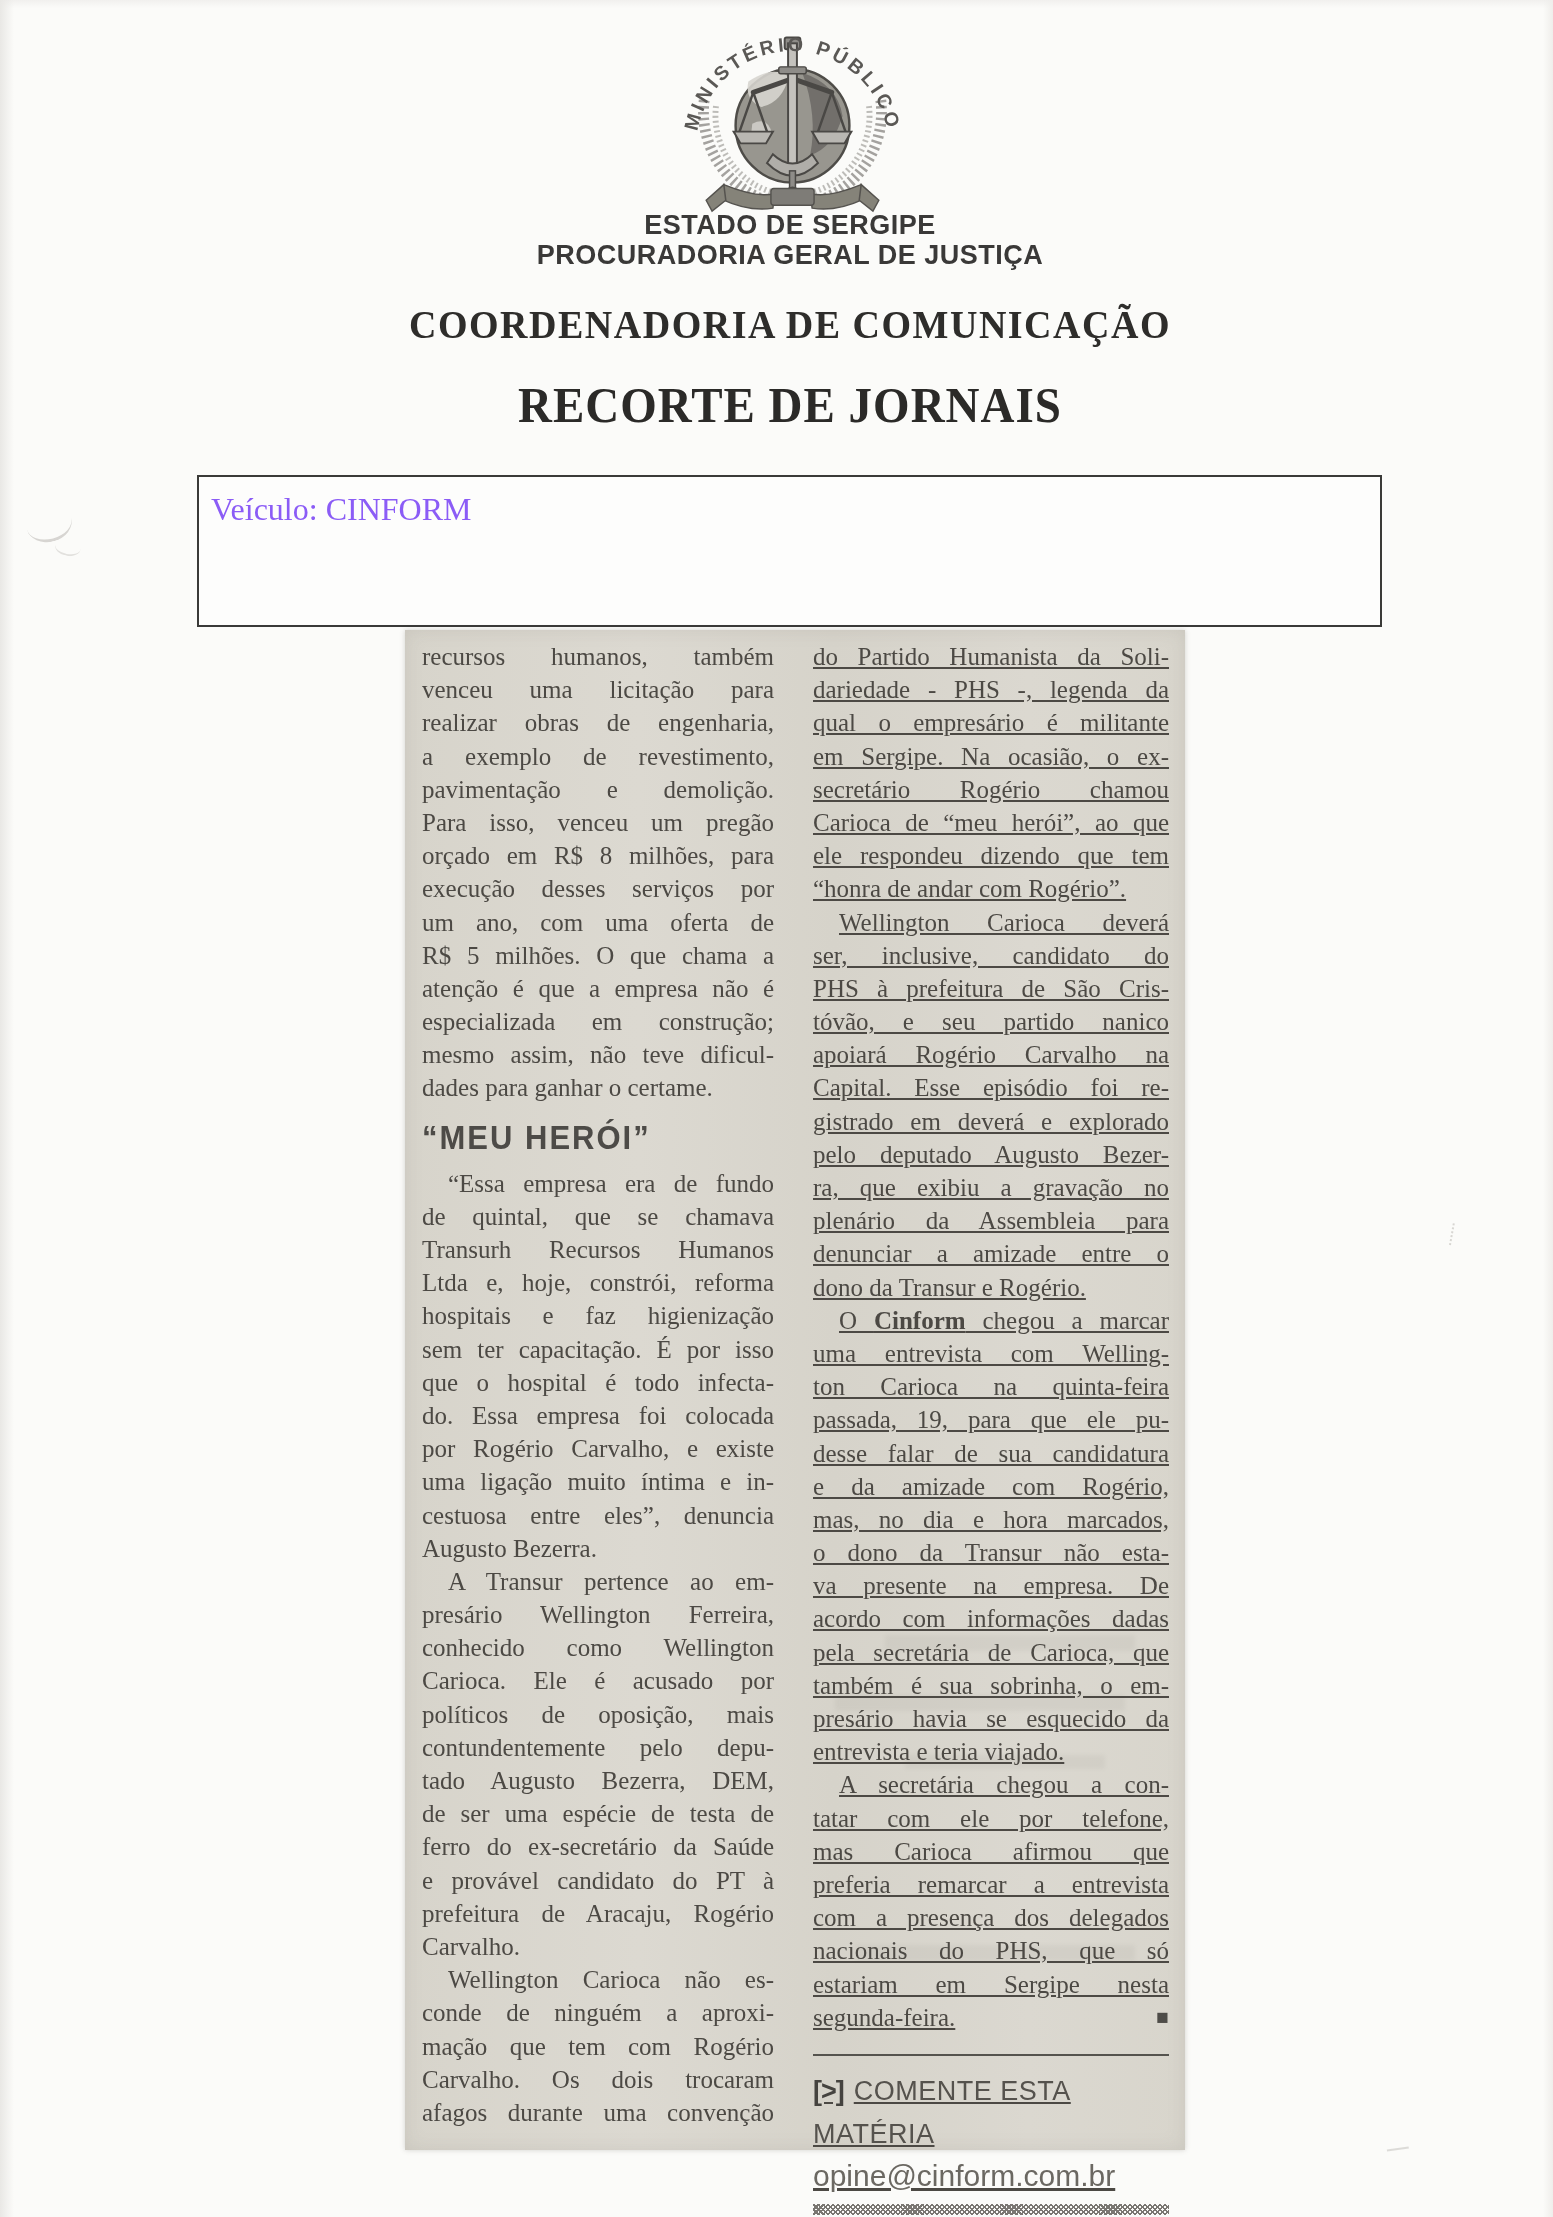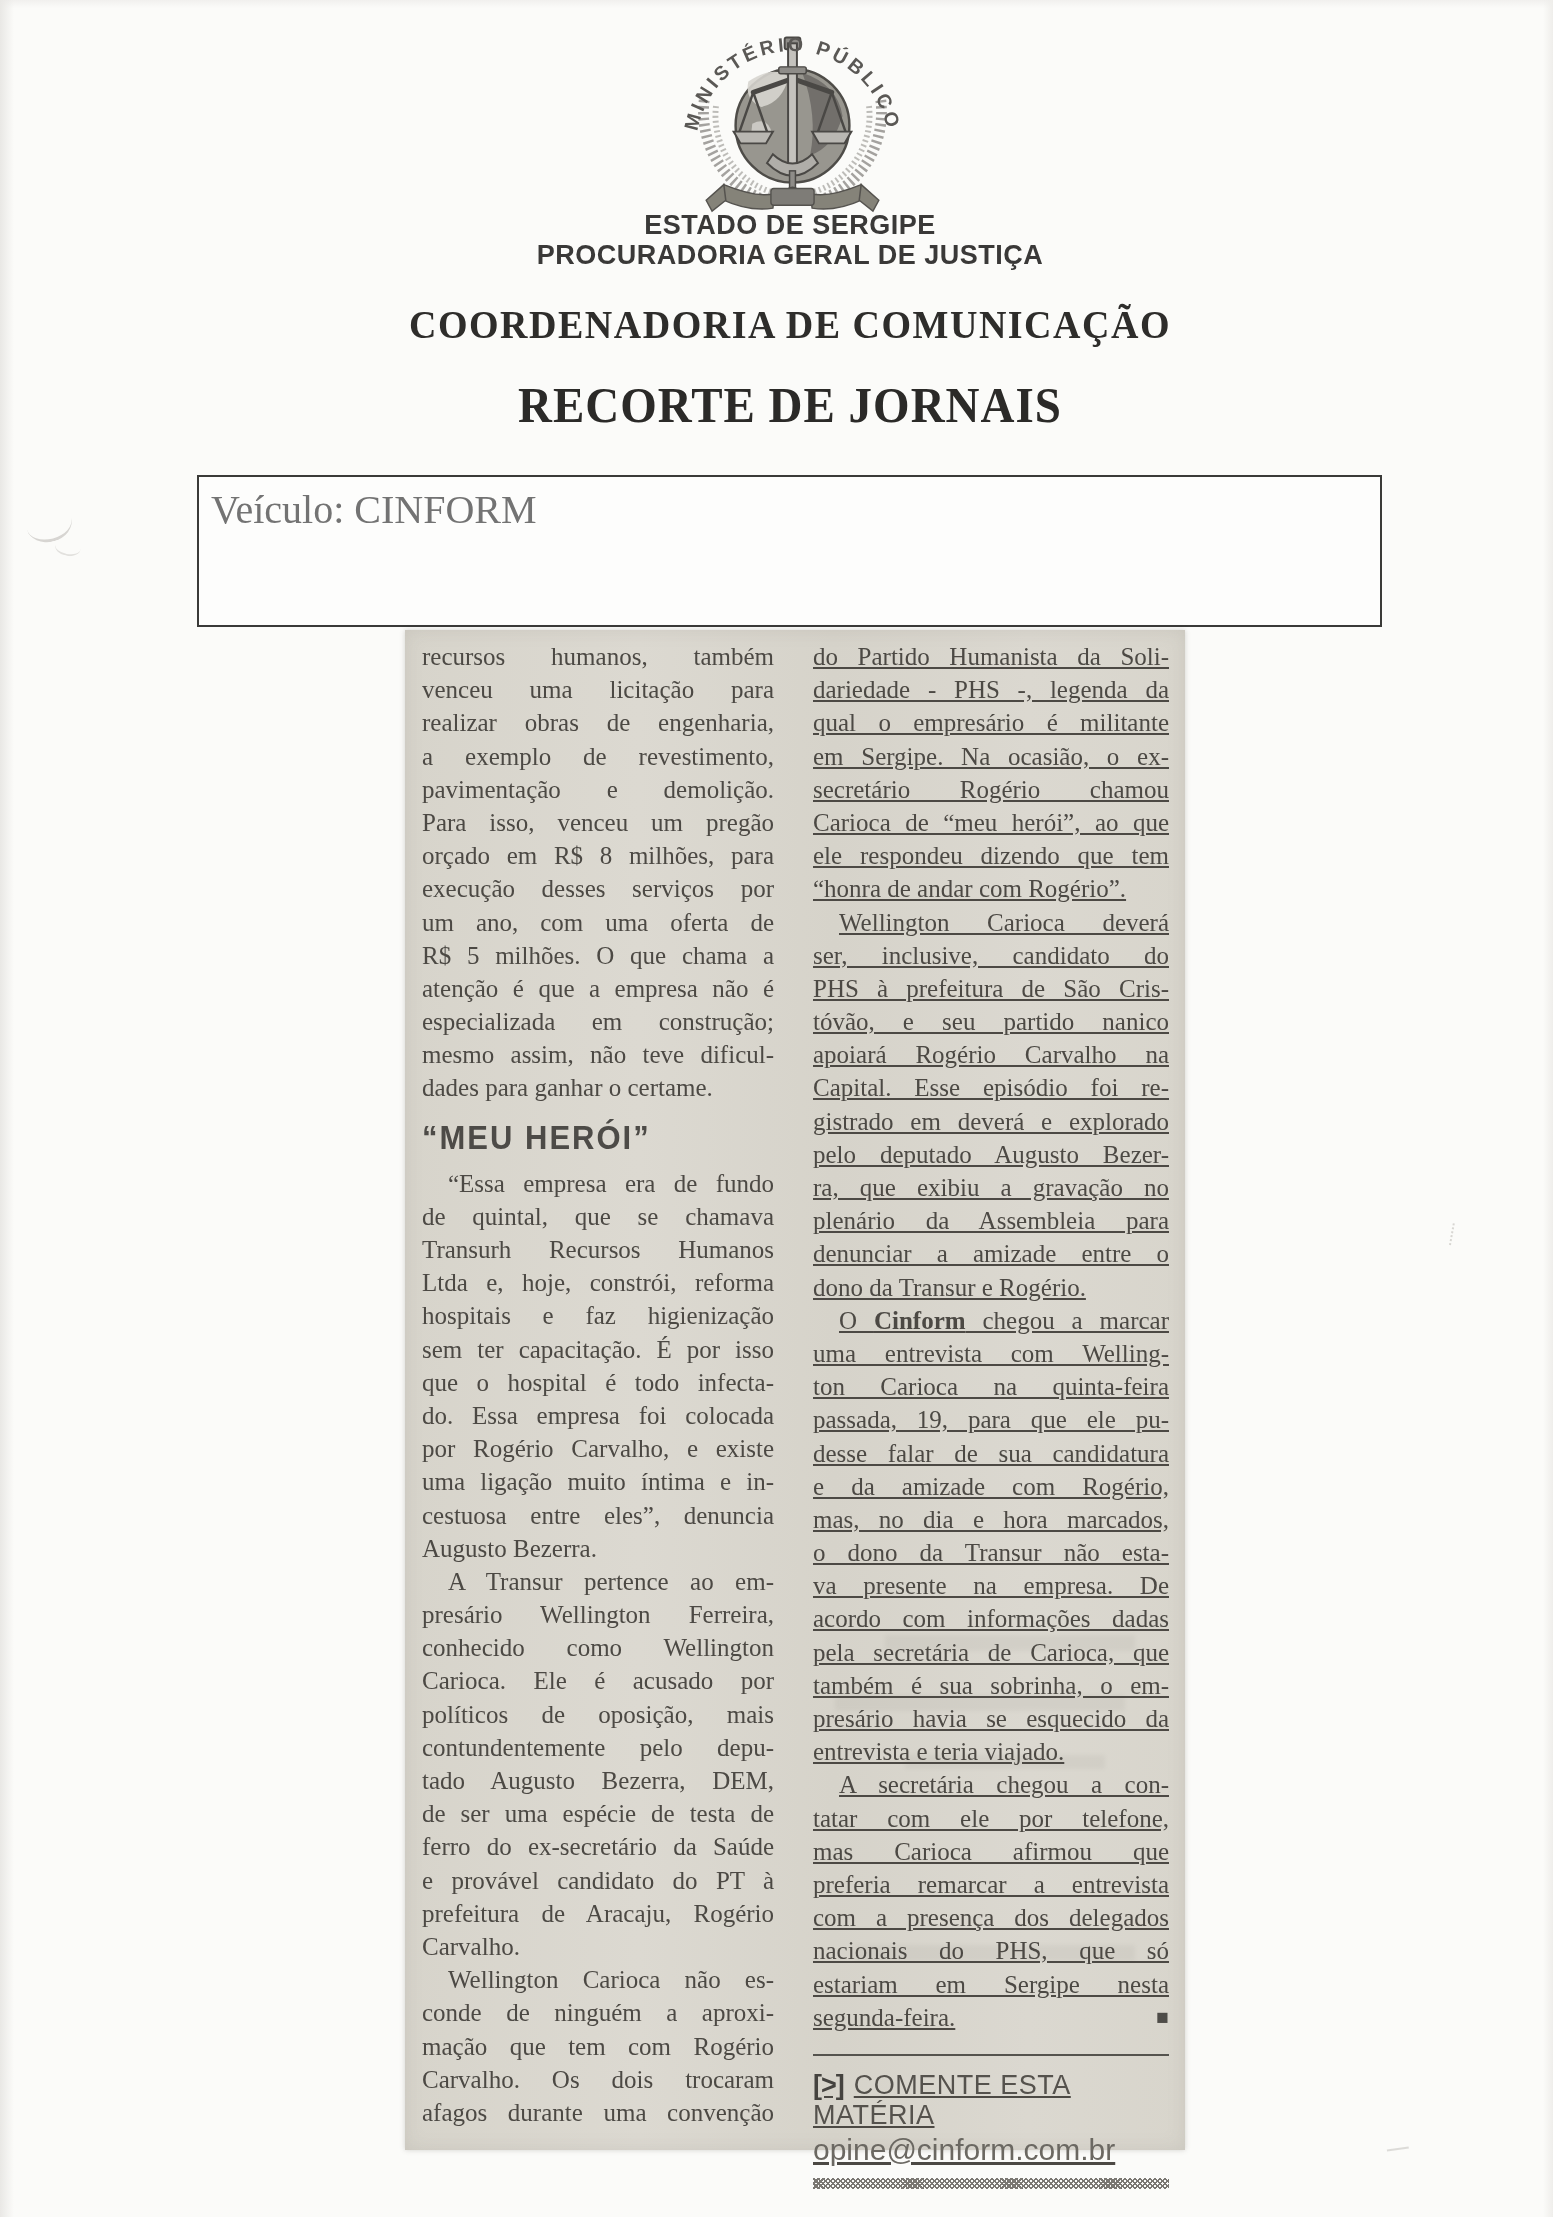--- a/index.html
+++ b/index.html
@@ -37,21 +37,21 @@
     color:#2b2a28;letter-spacing:1px;transform:scaleY(1.08);
   }
 
   .info-box{
     position:absolute;left:197px;top:475px;width:1185px;height:152px;
     border:2.5px solid #3a3a38;background:#fdfdfc;box-sizing:border-box;
     padding:10px 0 0 12px;
   }
   .info-line{
     font-family:"Liberation Serif",serif;
-    font-size:40px;line-height:45px;color:#737373;
+    font-size:32px;line-height:45px;color:#8b5cf6;
   }
 
   .clipping{
     position:absolute;left:405px;top:630px;width:780px;height:1520px;
     background:linear-gradient(90deg,#d7d4cb 0%,#dcd9d1 30%,#d6d3ca 55%,#dbd8d0 80%,#d8d5cc 100%);
     box-shadow:0 0 5px rgba(90,88,80,.25), inset 0 0 18px rgba(120,116,105,.15);
   }
   .col{position:absolute;top:10px;color:#4c4944;}
   .col-left{left:17px;width:352px;}
   .col-right{left:408px;width:356px;text-decoration:underline;}
@@ -68,21 +68,21 @@
     font-weight:700;font-size:31px;height:34px;line-height:34px;
     letter-spacing:2px;color:#4d4b47;margin:16px 0 12px;
     transform:scaleY(1.05);transform-origin:left;
   }
   .endmark{float:right;font-size:21px;color:#4e4c48;line-height:33.2px;}
 
   .article-footer{margin-top:20px;}
   .footer-divider{border-top:2.5px solid #55534e;width:100%;height:0;}
   .comment-row{
     margin-top:14px;font-family:"Liberation Sans",sans-serif;
-    color:#55524d;font-size:27px;line-height:30px;letter-spacing:.5px;
+    color:#55524d;font-size:27px;line-height:43px;letter-spacing:.5px;
   }
   .comment-icon{font-weight:700;color:#45433f;letter-spacing:-1px;margin-right:10px;}
   .email-line{
     font-family:"Liberation Sans",sans-serif;
     font-size:30px;line-height:28px;color:#6b6862;margin-top:6px;
   }
   .footer-hatch{
     margin-top:14px;height:11px;width:100%;opacity:.8;
     background:
       repeating-linear-gradient(45deg,#5a5751 0,#5a5751 1.5px,transparent 1.5px,transparent 3.5px),

